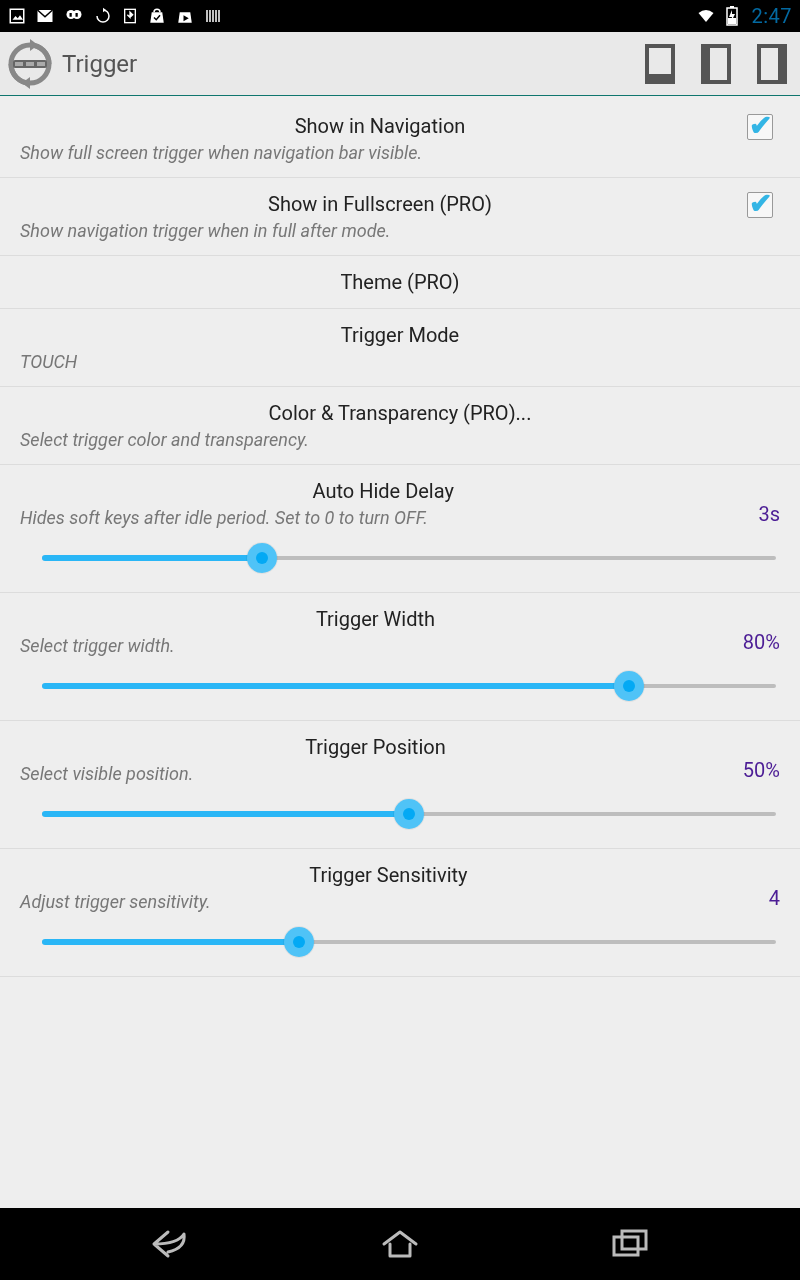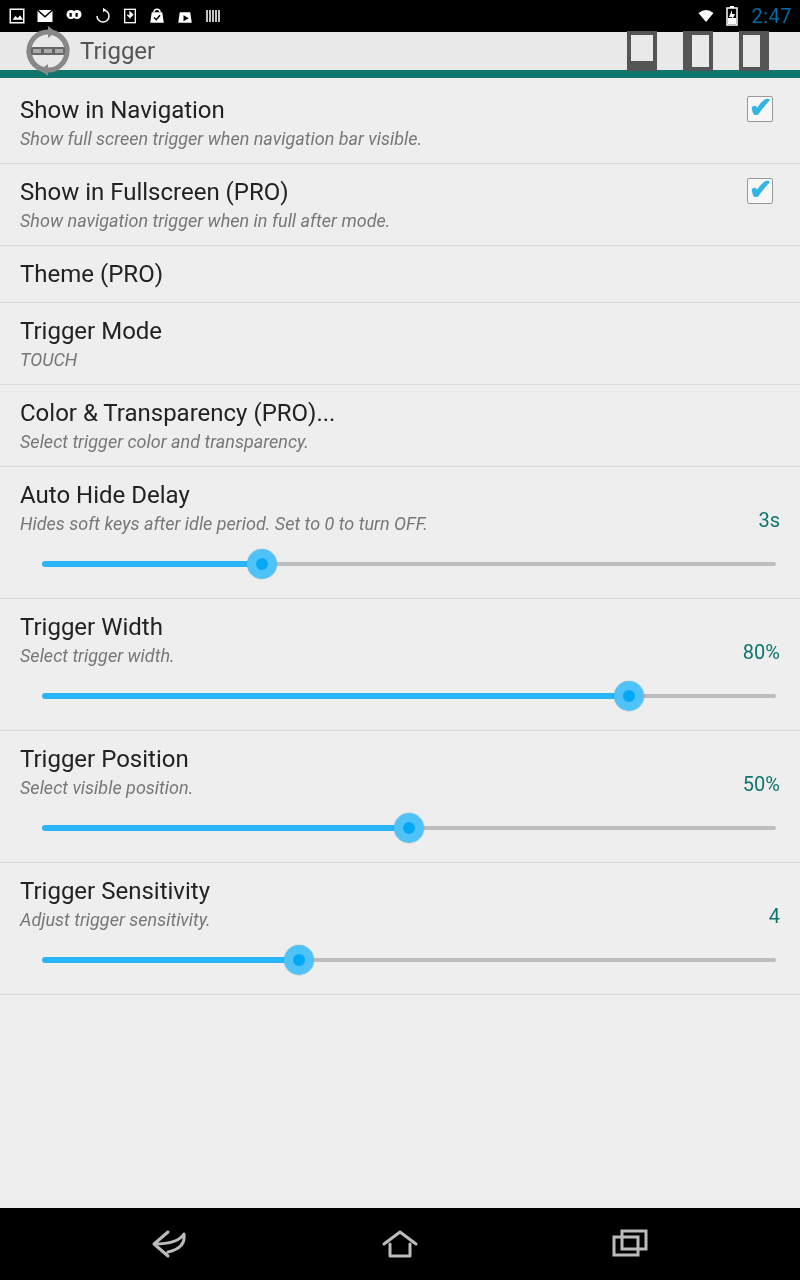--- a/index.html
+++ b/index.html
@@ -7,35 +7,35 @@
   body { background: #eeeeee; display: flex; flex-direction: column; }
 
   
   .status-bar { background: #000; height: 32px; color: #0369a1; display: flex; align-items: center; padding: 0 8px; font-size: 18px; }
   .status-left { display: flex; gap: 10px; align-items: center; }
   .status-right { margin-left: auto; display: flex; gap: 8px; align-items: center; }
   .status-bar svg { display: block; }
   .clock { font-size: 20px; letter-spacing: 0.5px; margin-left: 4px; }
 
   
-  .action-bar { height: 46px; background: #e9e9e9; border-bottom: 8px solid #0f766e; display: flex; align-items: center; padding: 0 22px; }
+  .action-bar { height: 64px; background: #e9e9e9; border-bottom: 1px solid #0f766e; display: flex; align-items: center; padding: 0 4px; }
   .app-icon { width: 52px; height: 52px; display: flex; align-items: center; justify-content: center; }
   .app-title { font-size: 24px; color: #555; margin-left: 6px; }
   .action-spacer { flex: 1; }
   .action-btn { width: 48px; height: 48px; display: flex; align-items: center; justify-content: center; margin-left: 8px; cursor: pointer; }
   .action-btn svg { display:block; }
 
   
   .list { flex: 1; overflow-y: auto; background: #eeeeee; padding-top: 4px; }
   .item { padding: 14px 20px 14px 20px; border-bottom: 1px solid #dcdcdc; display: flex; flex-direction: column; position: relative; }
   .item-row { display: flex; align-items: flex-start; }
   .item-text { flex: 1; }
-  .item-title { font-size: 24px; color: #222; }
+  .item-title { font-size: 20px; color: #222; text-align: center; }
   .item-sub { font-size: 18px; color: #777; margin-top: 4px; font-style: italic; }
-  .item-value { font-size: 20px; color: #0f766e; margin-left: 12px; align-self: flex-end; padding-bottom: 2px; }
+  .item-value { font-size: 20px; color: #4c1d95; margin-left: 12px; align-self: flex-end; padding-bottom: 2px; }
   .checkbox-holder { width: 40px; display: flex; align-items: center; justify-content: center; }
   .checkbox { width: 26px; height: 26px; border: 1px solid #999; background: #f7f7f7; border-radius: 2px; position: relative; }
   .checkbox.checked::after { content: "✔"; position: absolute; top: -6px; left: 1px; color: #33b5e5; font-size: 28px; font-weight: bold; }
 
   
   .slider-wrap { margin: 18px 4px 8px 22px; position: relative; height: 24px; }
   .slider-track { position: absolute; left: 0; right: 0; top: 50%; height: 4px; background: #bdbdbd; border-radius: 2px; transform: translateY(-50%); }
   .slider-fill { position: absolute; left: 0; top: 50%; height: 6px; background: #29b6f6; border-radius: 3px; transform: translateY(-50%); }
   .slider-thumb { position: absolute; top: 50%; width: 30px; height: 30px; background: #4fc3f7; border-radius: 50%; transform: translate(-50%, -50%); box-shadow: 0 0 0 1px rgba(0,0,0,0.05); }
   .slider-thumb::after { content: ""; position: absolute; left: 50%; top: 50%; width: 12px; height: 12px; background: #03a9f4; border-radius: 50%; transform: translate(-50%,-50%); }

